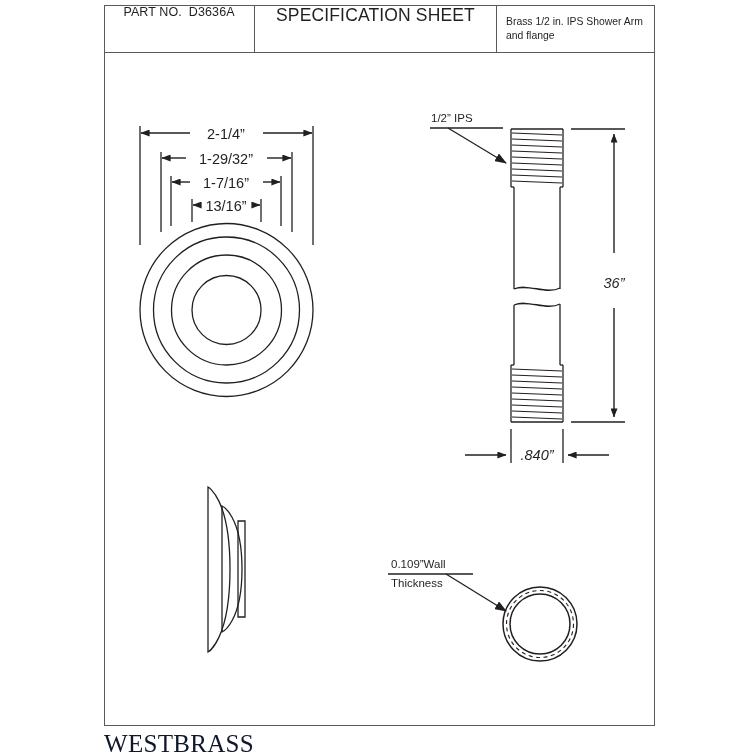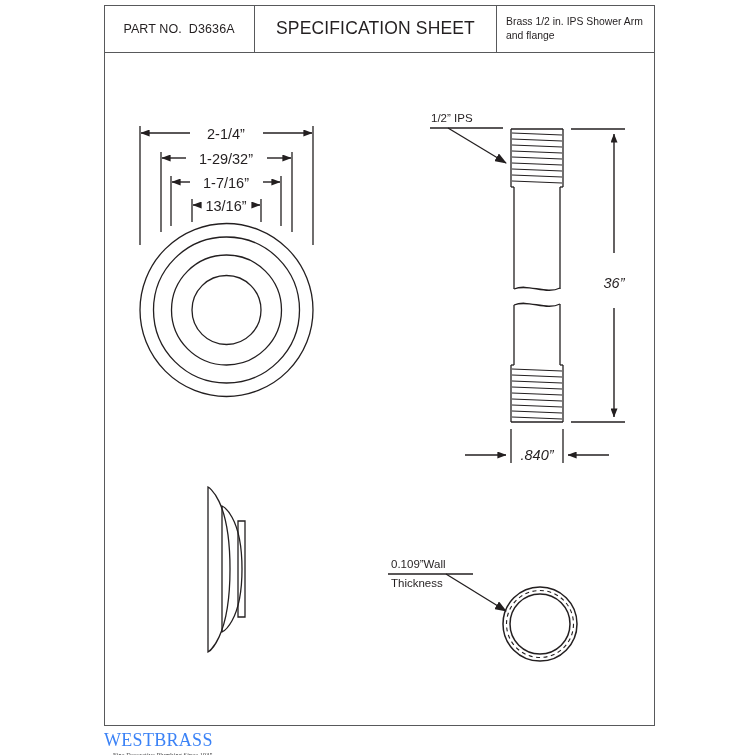--- a/index.html
+++ b/index.html
@@ -39,21 +39,20 @@
     top: 5px;
     width: 551px;
     height: 48px;
     box-sizing: border-box;
     border-bottom: 1.6px solid #58595b;
     display: flex;
     align-items: stretch;
   }
   .tb-cell {
     display: flex;
-    align-items: center;
     box-sizing: border-box;
   }
   .tb-part {
     width: 151px;
     justify-content: center;
     border-right: 1.6px solid #58595b;
     font-size: 12.5px;
     letter-spacing: 0.1px;
   }
   .tb-part .pn-label { margin-right: 7px; }
@@ -81,23 +80,23 @@
     height: 24px;
   }
   .logo {
     position: absolute;
     left: 0px;
     top: 0px;
     width: 180px;
   }
   .logo-word {
     font-family: "Liberation Serif", serif;
-    font-size: 18px;
+    font-size: 25px;
     letter-spacing: 0.3px;
-    color: #3b82f6;
+    color: #0f172a;
     line-height: 1;
   }
   .logo-tag {
     font-family: "Liberation Serif", serif;
     font-size: 6.2px;
     letter-spacing: 0.15px;
     color: #3b3b3d;
     margin-top: 2px;
     margin-left: 9px;
   }

